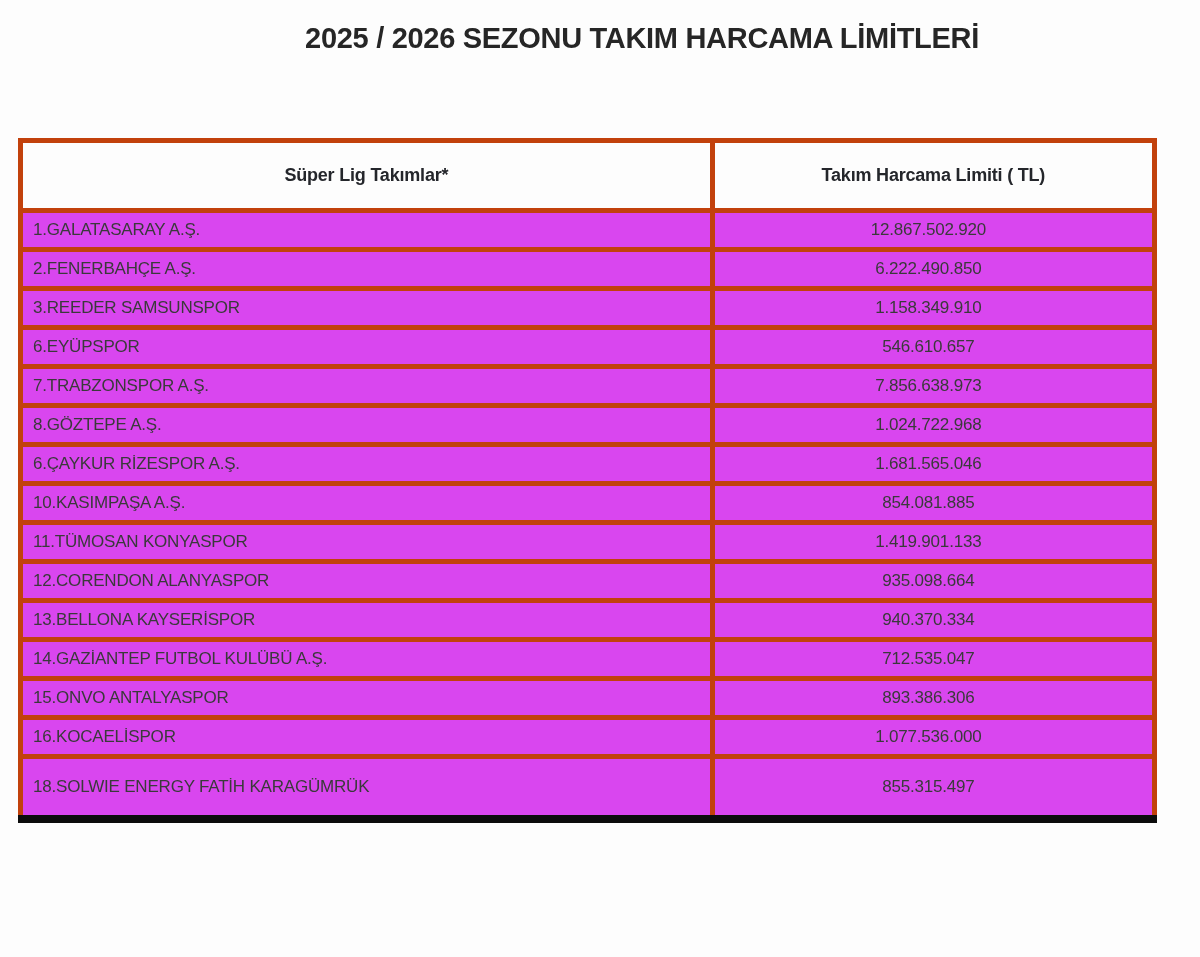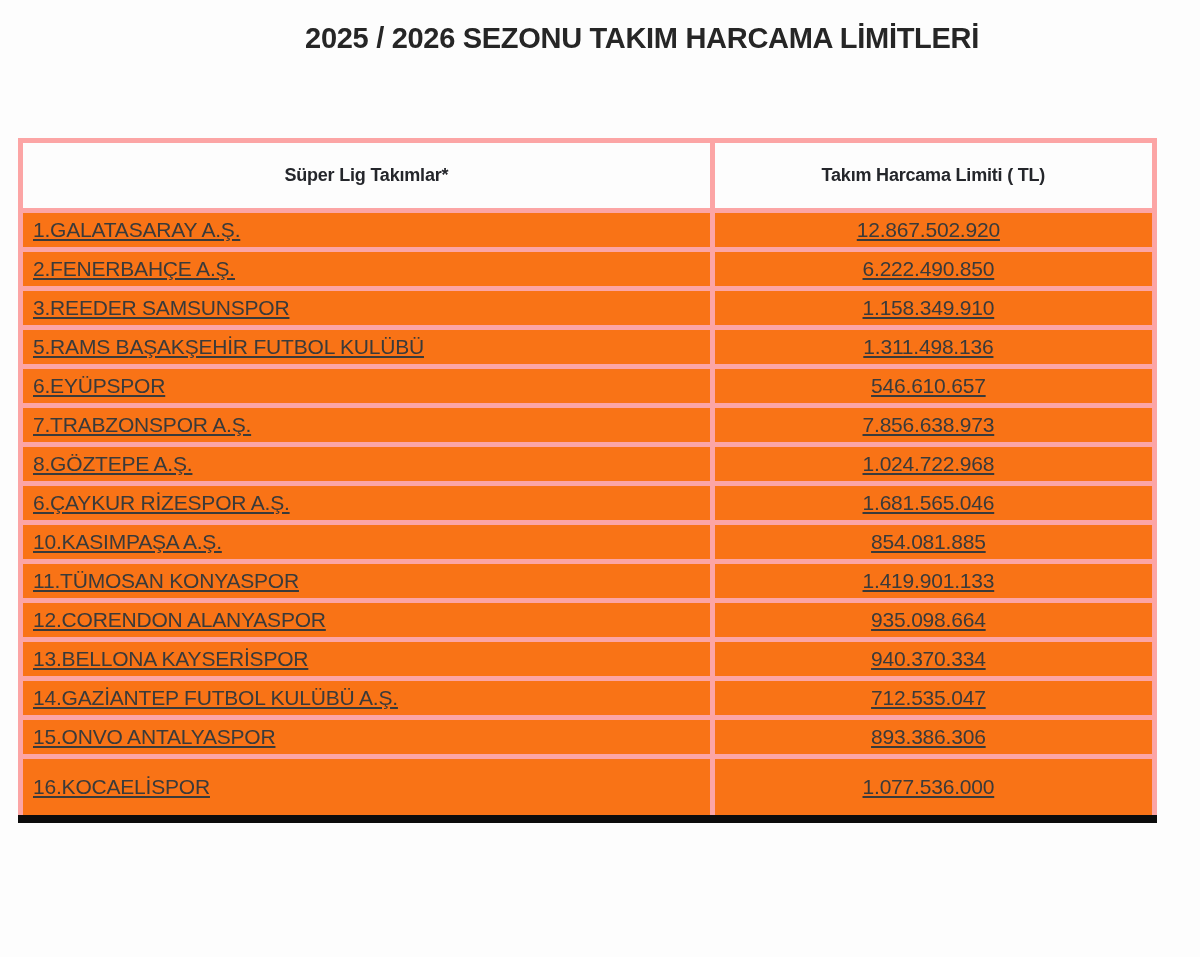--- a/index.html
+++ b/index.html
@@ -24,40 +24,39 @@
     border-collapse: collapse;
     table-layout: fixed;
     margin-left: 18px;
     margin-top: 83px;
     width: 1139px;
     background: #fefefe;
   }
   table.limits col.c-team  { width: 61%; }
   table.limits col.c-limit { width: 39%; }
   table.limits th, table.limits td {
-    border: 5px solid #fca5a5;
+    border: 5px solid #c2410c;
     vertical-align: middle;
   }
   table.limits { border: 4px solid #0c0c0c; border-bottom-width: 8px; }
   thead th {
     height: 70px;
     font-size: 18px;
     font-weight: bold;
     color: #24262b;
     text-align: center;
     letter-spacing: -0.2px;
     background: #fdfdfd;
   }
   tbody td {
     height: 39px;
-    font-size: 21px;
+    font-size: 17px;
     color: #3a3a3a;
     letter-spacing: -0.2px;
-    background: #f97316;
-    text-decoration: underline;
+    background: #d946ef;
   }
   tbody tr:last-child td { height: 62px; }
   td.team  { text-align: left;  padding-left: 10px; }
   td.limit { text-align: center; padding-right: 10px; }
 </style>
 </head>
 <body>
 
 <div class="page">
 
@@ -85,24 +84,20 @@
           <td class="team">2.FENERBAHÇE A.Ş.</td>
           <td class="limit">6.222.490.850</td>
         </tr>
 
         <tr>
           <td class="team">3.REEDER SAMSUNSPOR</td>
           <td class="limit">1.158.349.910</td>
         </tr>
 
 
-        <tr>
-          <td class="team">5.RAMS BAŞAKŞEHİR FUTBOL KULÜBÜ</td>
-          <td class="limit">1.311.498.136</td>
-        </tr>
 
         <tr>
           <td class="team">6.EYÜPSPOR</td>
           <td class="limit">546.610.657</td>
         </tr>
 
         <tr>
           <td class="team">7.TRABZONSPOR A.Ş.</td>
           <td class="limit">7.856.638.973</td>
         </tr>
@@ -146,16 +141,20 @@
           <td class="team">15.ONVO ANTALYASPOR</td>
           <td class="limit">893.386.306</td>
         </tr>
 
         <tr>
           <td class="team">16.KOCAELİSPOR</td>
           <td class="limit">1.077.536.000</td>
         </tr>
 
 
+        <tr>
+          <td class="team">18.SOLWIE ENERGY FATİH KARAGÜMRÜK</td>
+          <td class="limit">855.315.497</td>
+        </tr>
       </tbody>
   </table>
 
 </div>
 
 </body></html>

